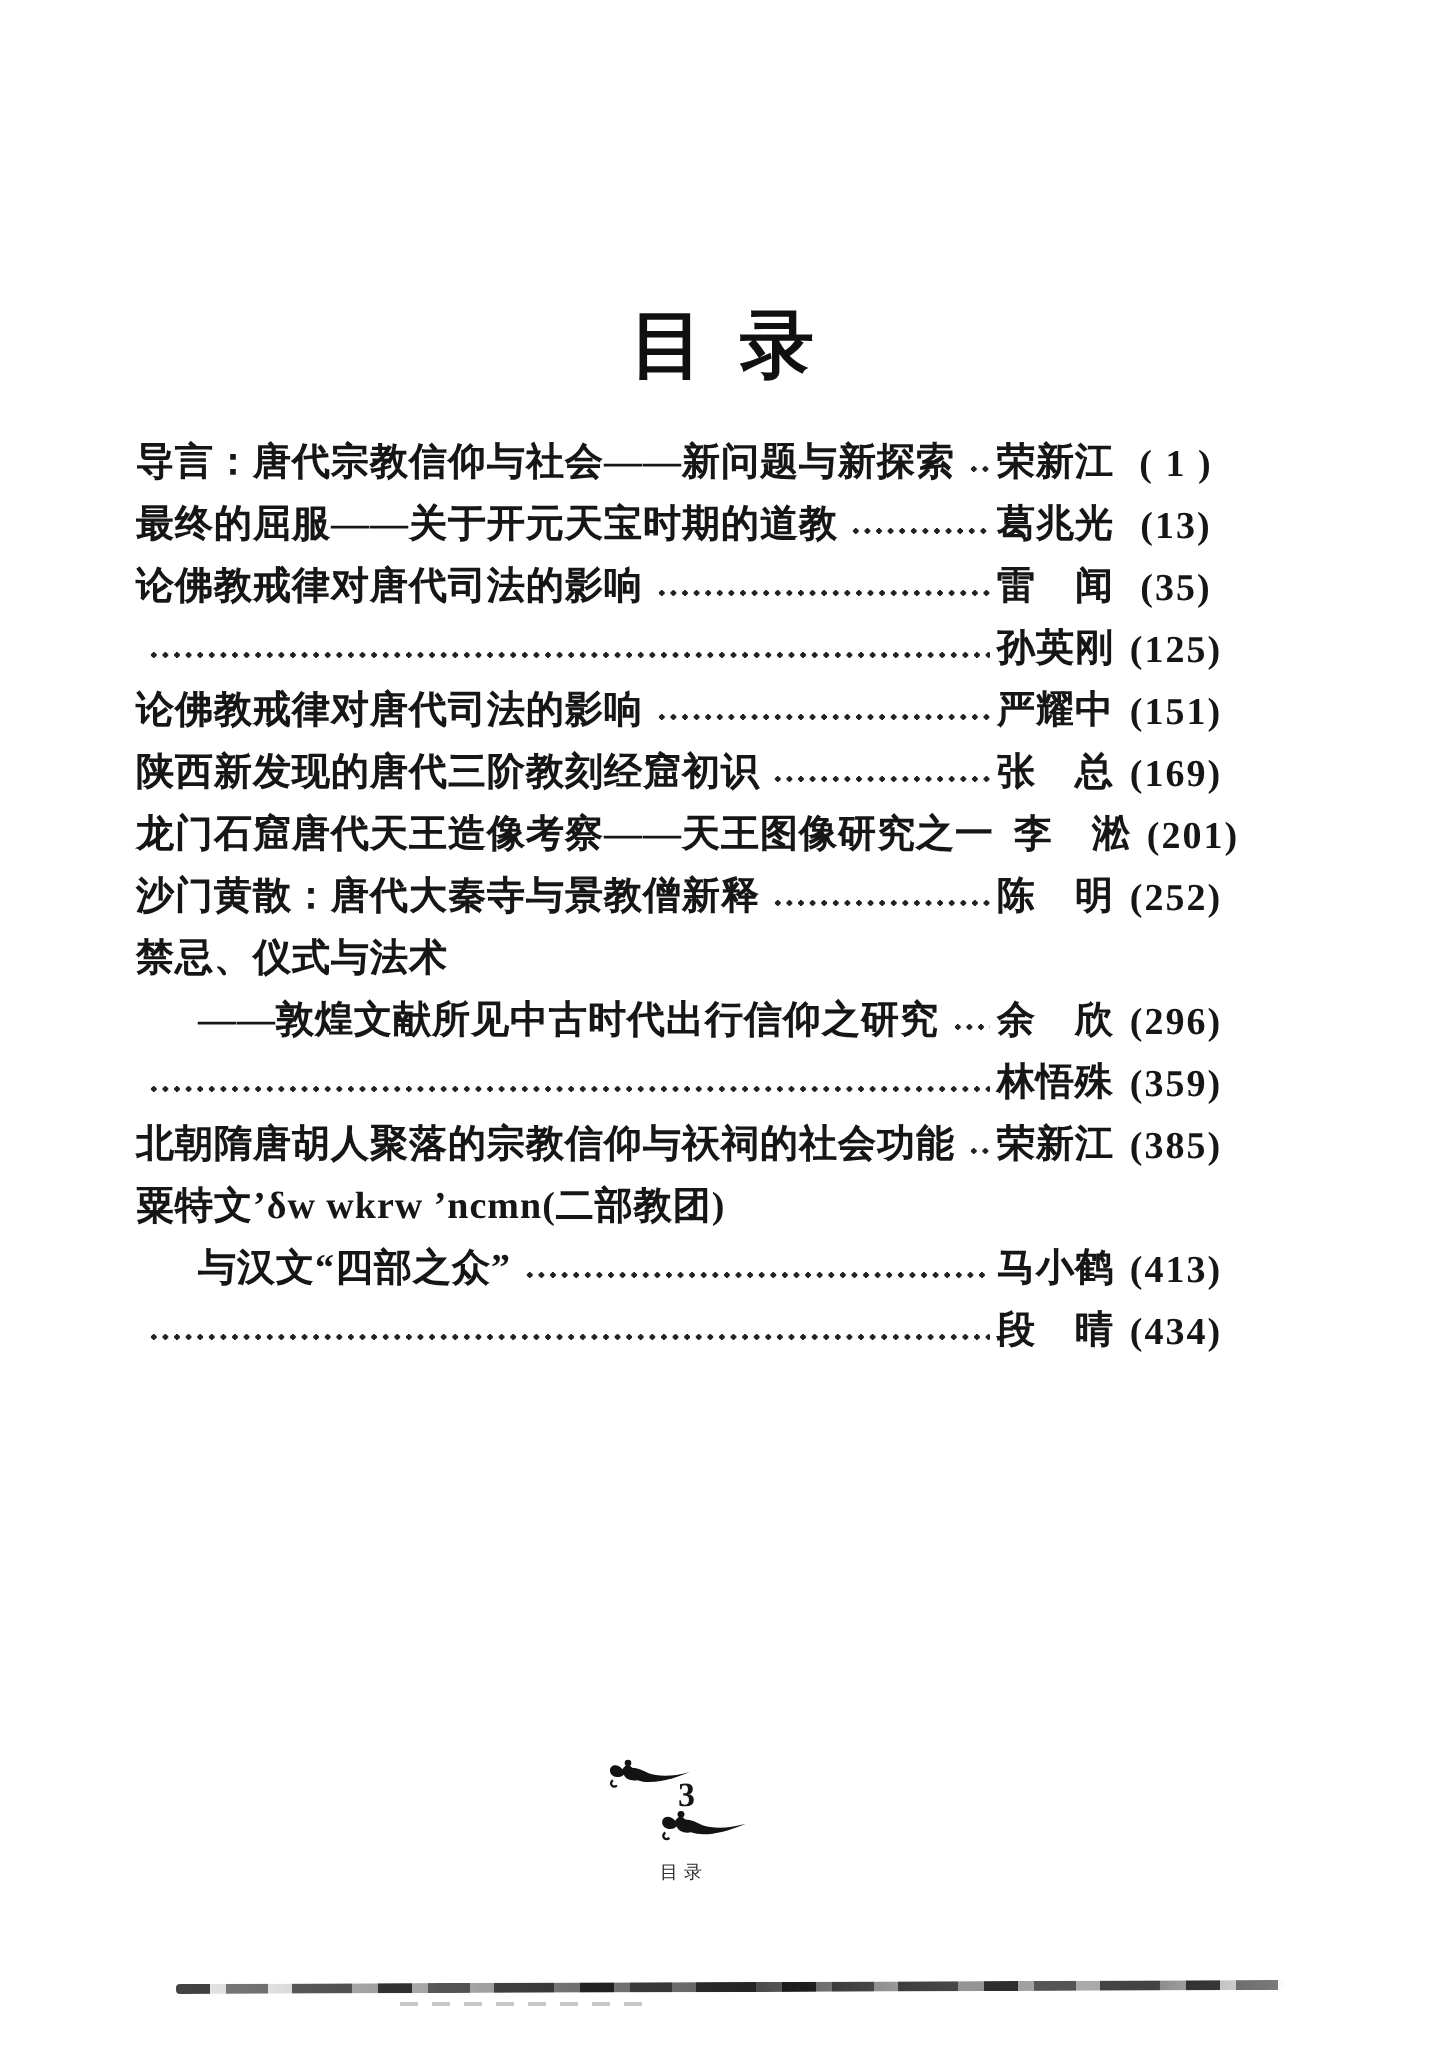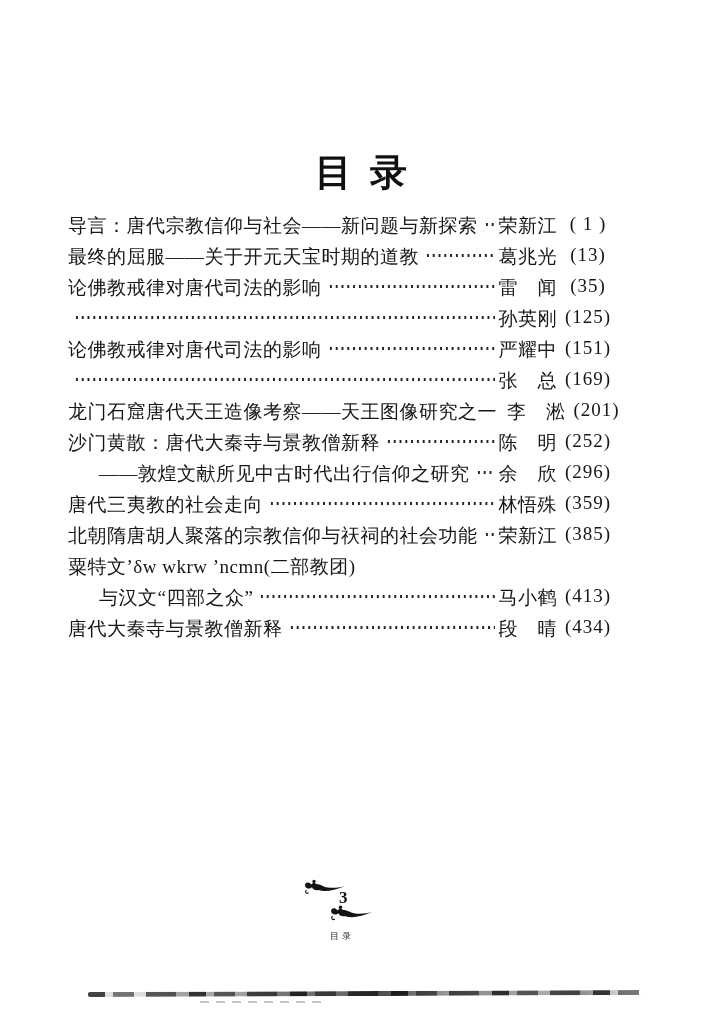--- a/index.html
+++ b/index.html
@@ -21,24 +21,24 @@
     padding-left:18px;
     color:#101010;
   }
   .toc{
     position:absolute;
     top:213px;left:68px;
     width:546px;
   }
   .row{
     display:flex;
-    align-items:flex-start;
+    align-items:flex-end;
     height:31px;
     font-size:19px;
-    font-weight:400;
+    font-weight:700;
     white-space:nowrap;
     letter-spacing:0.5px;
   }
   .row .t{flex:0 0 auto;}
   .row.indent .t{padding-left:31px;}
   .row .leader{
     flex:1 1 auto;
     min-width:0;
     height:19px;
     margin:2px 4px 0 6px;
@@ -125,44 +125,50 @@
     <span class="a">孙英刚</span>
     <span class="p">(125)</span>
   </div>
     <div class="row">
     <span class="t">论佛教戒律对唐代司法的影响</span>
     <span class="leader"></span>
     <span class="a">严耀中</span>
     <span class="p">(151)</span>
   </div>
     <div class="row">
+    <span class="t">陕西新发现的唐代三阶教刻经窟初识</span>
     <span class="leader"></span>
     <span class="a">张　总</span>
     <span class="p">(169)</span>
   </div>
     <div class="row">
     <span class="t">龙门石窟唐代天王造像考察——天王图像研究之一</span>
     <span class="leader"></span>
     <span class="a">李　淞</span>
     <span class="p">(201)</span>
   </div>
     <div class="row">
     <span class="t">沙门黄散：唐代大秦寺与景教僧新释</span>
     <span class="leader"></span>
     <span class="a">陈　明</span>
     <span class="p">(252)</span>
   </div>
+    <div class="row noleader">
+    <span class="t">禁忌、仪式与法术</span>
+    <span class="leader"></span>
+    <span class="a"></span>
+    <span class="p"></span>
+  </div>
     <div class="row indent">
     <span class="t">——敦煌文献所见中古时代出行信仰之研究</span>
     <span class="leader"></span>
     <span class="a">余　欣</span>
     <span class="p">(296)</span>
   </div>
     <div class="row">
-    <span class="t">唐代三夷教的社会走向</span>
     <span class="leader"></span>
     <span class="a">林悟殊</span>
     <span class="p">(359)</span>
   </div>
     <div class="row">
     <span class="t">北朝隋唐胡人聚落的宗教信仰与祆祠的社会功能</span>
     <span class="leader"></span>
     <span class="a">荣新江</span>
     <span class="p">(385)</span>
   </div>
@@ -172,21 +178,20 @@
     <span class="a"></span>
     <span class="p"></span>
   </div>
     <div class="row indent">
     <span class="t">与汉文“四部之众”</span>
     <span class="leader"></span>
     <span class="a">马小鹤</span>
     <span class="p">(413)</span>
   </div>
     <div class="row">
-    <span class="t">唐代大秦寺与景教僧新释</span>
     <span class="leader"></span>
     <span class="a">段　晴</span>
     <span class="p">(434)</span>
   </div>
   </div>
 
 <div class="ornament">
   <svg class="swirl swirl1" viewBox="0 0 64 28" xmlns="http://www.w3.org/2000/svg">
     <path d="M12 9 C8 4 2 6 3 11 C4 15 10 16 13 13 C14 16 18 18 23 17 C31 20 45 18 61 11 C47 15 37 14 31 12 C27 10 23 8 19 8 C16 5 14 6 12 9 Z" fill="#131313"></path>
     <circle cx="16" cy="4.5" r="2.4" fill="#131313"></circle>

